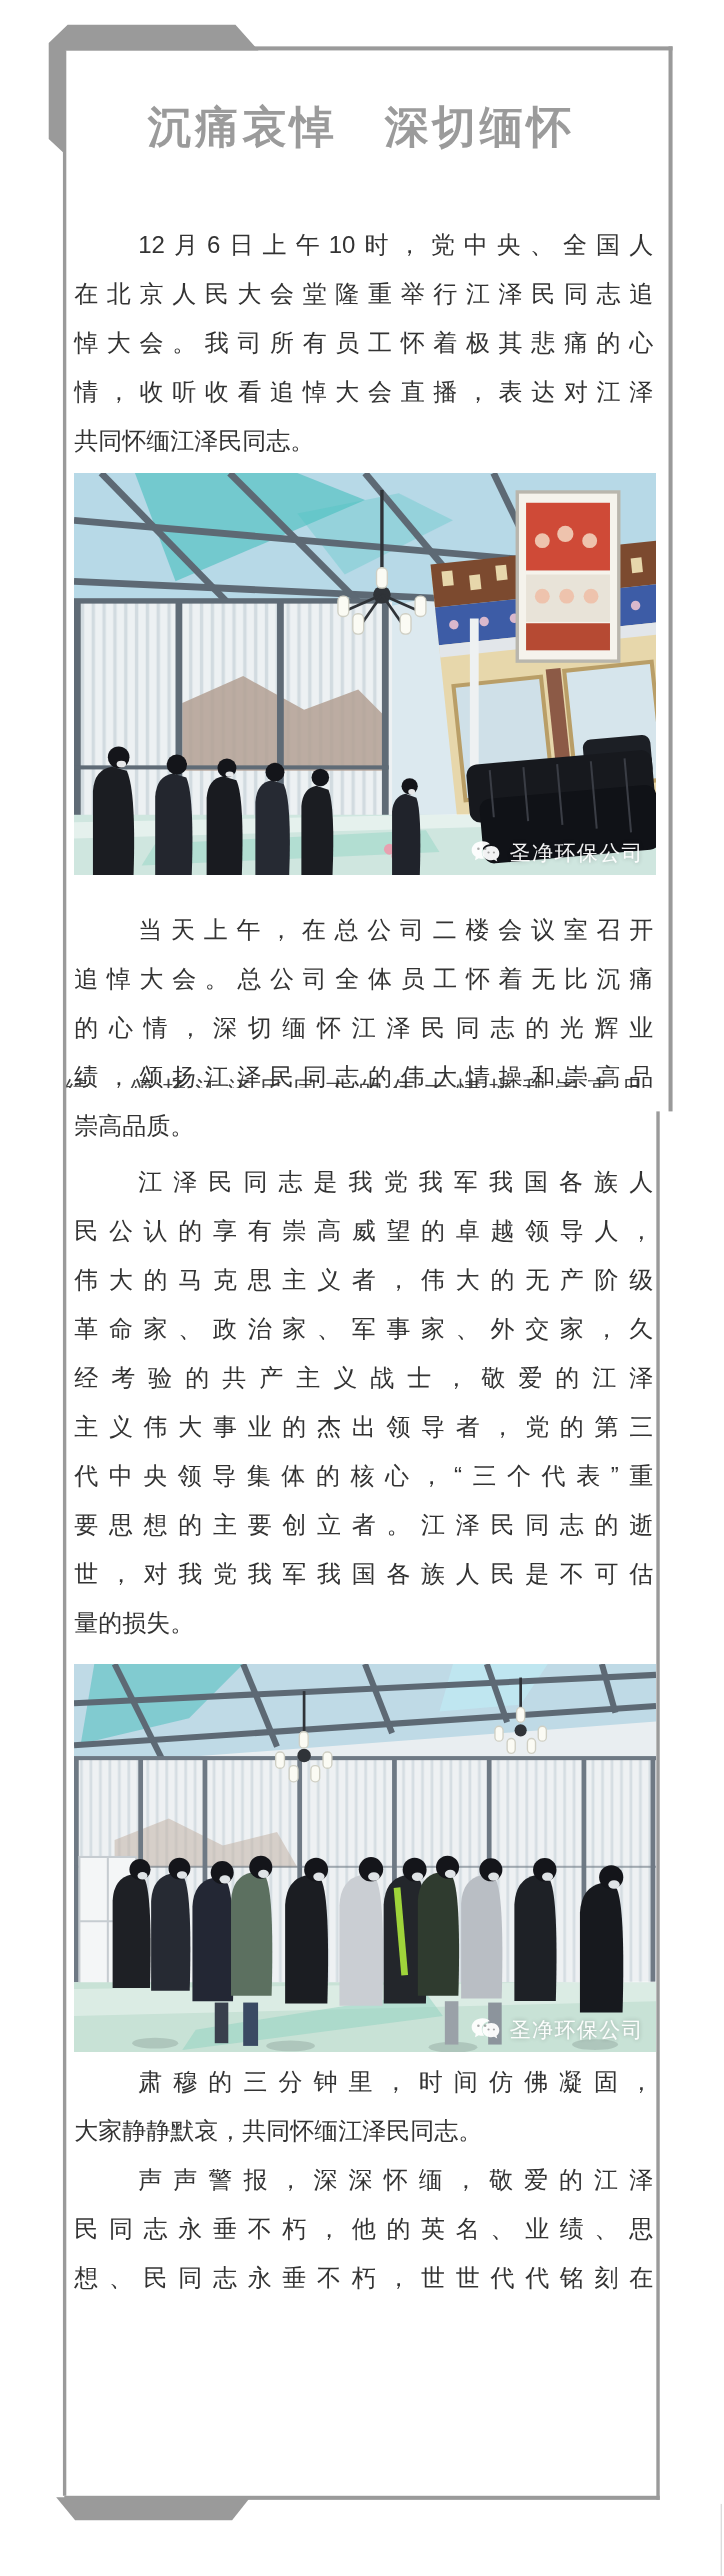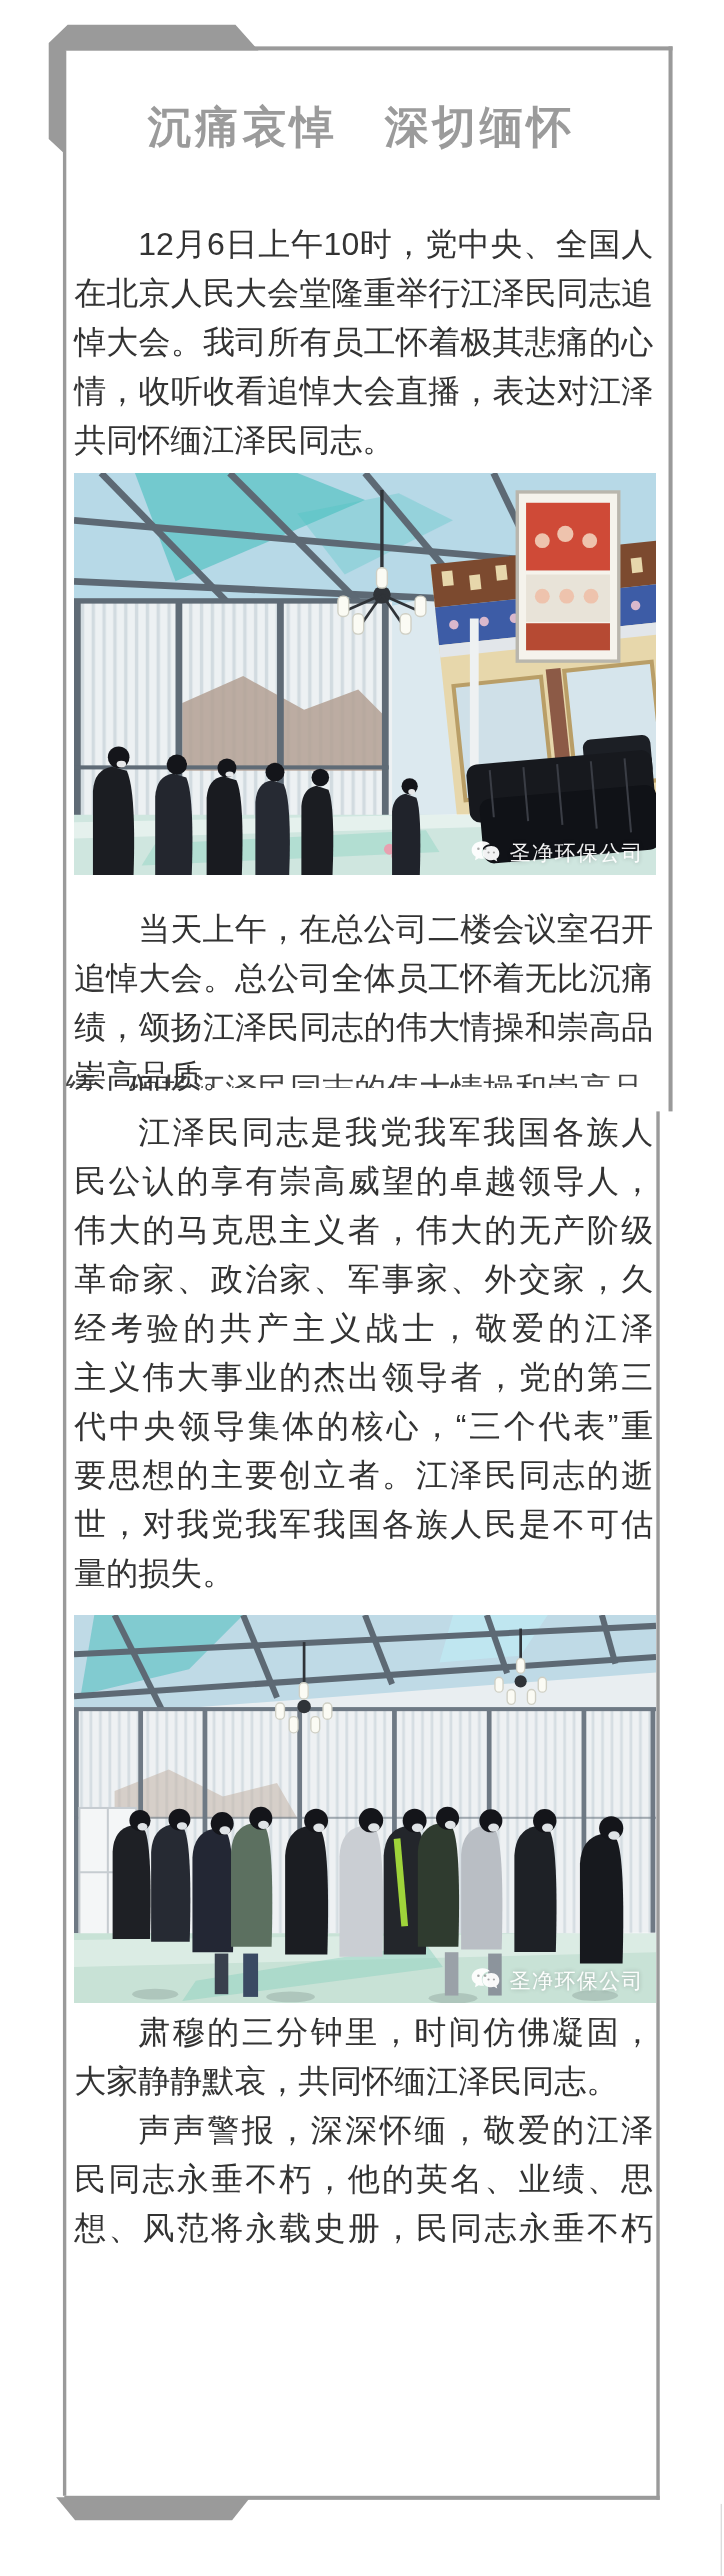--- a/index.html
+++ b/index.html
@@ -6,38 +6,38 @@
   html,body{width:724px}
   body{height:2576px;position:relative;background:#fff;overflow:hidden;
        font-family:"Liberation Sans","DejaVu Sans",sans-serif;color:#333}
   .frame-svg{position:absolute;left:0;top:0;pointer-events:none;z-index:5}
   .f{fill:var(--frame,#9a9a9a)}
   .faint{fill:#dcdcdc}
 
   .page{position:absolute;left:64px;top:49px;width:594px;z-index:1}
   .title{margin-top:53px;height:49px;line-height:49px;text-align:center;
          font-size:44px;font-weight:700;letter-spacing:3.4px;color:var(--title,#9b9b9b)}
-  .para{position:relative;margin-left:10.2px;width:579px;font-size:32px;line-height:49px;
+  .para{position:relative;margin-left:10.2px;width:579px;font-size:24px;line-height:49px;
         color:var(--text,#333333)}
   .line{text-align:left;white-space:nowrap}
   .line.fill{white-space:normal;text-align:justify;text-align-last:justify}
   .line.indent{text-indent:64px}
   #p1{margin-top:69px}
   #p2{margin-top:30px}
   #p3{margin-top:6.8px}
   #p4{margin-top:4.7px}
   #p5{margin-top:0}
   .ghost-line{position:absolute;left:-9.5px;top:160px;width:100%;height:23px;overflow:hidden;opacity:.92}
   .spacer-bottom{height:106px}
 
   .photo{position:relative;margin-left:10.2px;width:582px;overflow:hidden;background:#dce9ef}
   #photo1{margin-top:8.1px;height:402px}
   #photo2{margin-top:17px;height:388px}
   .photo > svg.scene{display:block;width:582px;height:100%}
-  .watermark{position:absolute;right:12.2px;bottom:8.1px;display:flex;align-items:center;gap:8px;
+  .watermark{position:absolute;right:12.2px;bottom:8.1px;display:flex;align-items:flex-end;gap:8px;
              color:#fff;opacity:.95;font-size:21px;letter-spacing:1.4px;
              text-shadow:0 0 5.4px rgba(0,0,0,.3)}
 </style>
 </head>
 <body>
 
 <svg class="frame-svg" width="724" height="2576" viewBox="0 0 1070 3806">
   <rect class="f" x="97" y="68" width="897" height="6"></rect>
   <rect class="f" x="988" y="68" width="6" height="1574"></rect>
   <rect class="f" x="970" y="1642" width="5" height="2052"></rect>
@@ -204,20 +204,21 @@
             <circle cx="34" cy="18.5" r="1.6"></circle>
         </g>
       </svg>
       <span>圣净环保公司</span>
     </figcaption>
   </figure>
 
   <section class="para" id="p2">
     <div class="line fill indent">当天上午，在总公司二楼会议室召开</div>
     <div class="line fill">追悼大会。总公司全体员工怀着无比沉痛</div>
+    <div class="line fill">的心情，深切缅怀江泽民同志的光辉业</div>
     <div class="line fill">绩，颂扬江泽民同志的伟大情操和崇高品</div>
     <div class="ghost-line line fill">绩，颂扬江泽民同志的伟大情操和崇高品</div>
     <div class="line">崇高品质。</div>
   </section>
 
   <section class="para" id="p3">
     <div class="line fill indent">江泽民同志是我党我军我国各族人</div>
     <div class="line fill">民公认的享有崇高威望的卓越领导人，</div>
     <div class="line fill">伟大的马克思主义者，伟大的无产阶级</div>
     <div class="line fill">革命家、政治家、军事家、外交家，久</div>
@@ -340,18 +341,18 @@
   </figure>
 
   <section class="para" id="p4">
     <div class="line fill indent">肃穆的三分钟里，时间仿佛凝固，</div>
     <div class="line">大家静静默哀，共同怀缅江泽民同志。</div>
   </section>
 
   <section class="para" id="p5">
     <div class="line fill indent">声声警报，深深怀缅，敬爱的江泽</div>
     <div class="line fill">民同志永垂不朽，他的英名、业绩、思</div>
-    <div class="line fill">想、风范将永载史册，民同志永垂不朽</div>
+    <div class="line fill">想、民同志永垂不朽，世世代代铭刻在</div>
   </section>
 
   <div class="spacer-bottom"></div>
 </main>
 
 
 </body></html>

